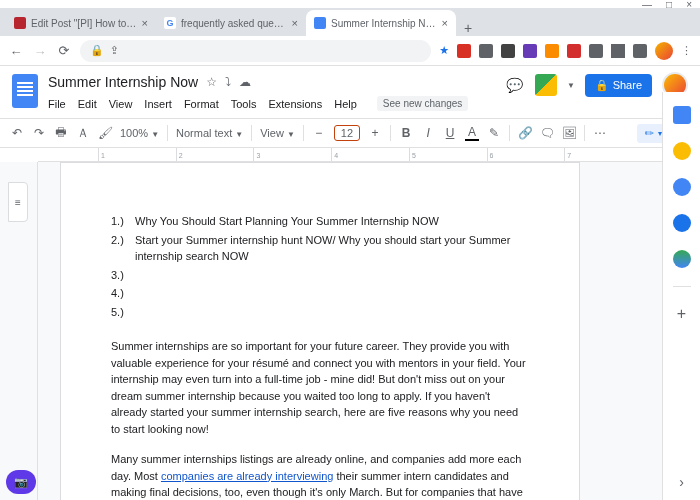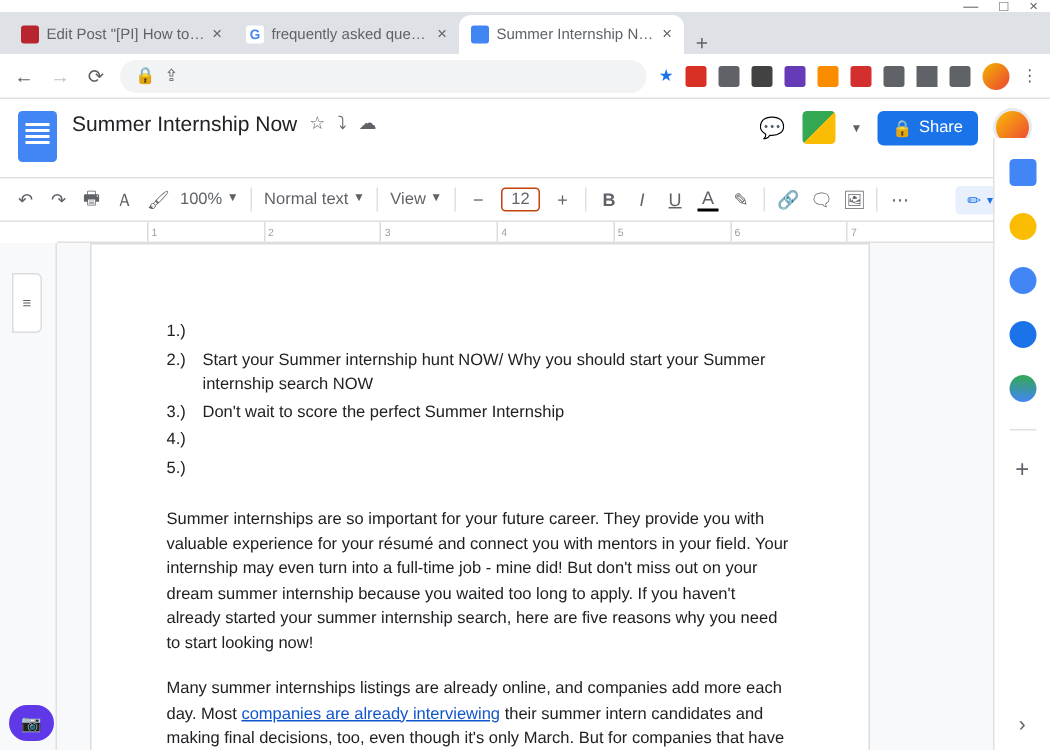--- a/index.html
+++ b/index.html
@@ -30,21 +30,21 @@
 .menus{display:flex;gap:12px;font-size:11px;color:#202124;margin-top:4px;align-items:center}
 .see-changes{color:#5f6368;margin-left:8px;background:#f1f3f4;padding:2px 6px;border-radius:3px;font-size:10px}
 .header-right{display:flex;align-items:center;gap:10px}
 .hdr-ico{width:20px;height:20px;color:#5f6368;font-size:14px;display:flex;align-items:center;justify-content:center}
 .meet-ico{width:22px;height:22px;background:linear-gradient(135deg,#34a853 50%,#fbbc04 50%);border-radius:3px}
 .share-btn{background:#1a73e8;color:#fff;border-radius:4px;padding:5px 10px;font-size:11px;display:flex;align-items:center;gap:4px;font-weight:500}
 .avatar2{width:26px;height:26px;border-radius:50%;background:linear-gradient(135deg,#fbbc04,#ea4335);border:2px solid #e8eaed}
 .toolbar{height:30px;border-top:1px solid #e0e0e0;border-bottom:1px solid #e0e0e0;display:flex;align-items:center;padding:0 10px;gap:8px;font-size:11px;color:#5f6368}
 .tb-ico{font-size:12px;width:14px;text-align:center}
 .tb-sep{width:1px;height:16px;background:#e0e0e0}
-.tb-sel{display:flex;align-items:flex-start;gap:3px}
+.tb-sel{display:flex;align-items:flex-end;gap:3px}
 .tb-dd{font-size:8px}
 .tb-right{margin-left:auto;display:flex;gap:6px;align-items:center}
 .edit-mode{background:#e8f0fe;color:#1a73e8;padding:3px 8px;border-radius:3px;display:flex;align-items:center;gap:4px}
 .ruler{height:14px;background:#fff;border-bottom:1px solid #e0e0e0;position:relative;margin-left:38px;margin-right:38px;font-size:7px;color:#9aa0a6}
 .ruler-marks{position:absolute;left:60px;right:20px;top:0;height:100%;display:flex}
 .ruler-num{flex:1;border-left:1px solid #dadce0;padding-left:2px;padding-top:4px}
 .doc-area{position:absolute;top:162px;left:0;right:38px;bottom:0;background:#f8f9fa;overflow:hidden}
 .left-margin{position:absolute;left:0;top:0;width:38px;height:100%;background:#f8f9fa;border-right:1px solid #e0e0e0}
 .tab-handle{position:absolute;left:8px;top:20px;width:20px;height:40px;background:#fff;border:1px solid #dadce0;border-radius:0 4px 4px 0;display:flex;align-items:center;justify-content:center;color:#5f6368;font-size:10px}
 .page{position:absolute;left:60px;top:0;width:520px;background:#fff;border:1px solid #dadce0;padding:50px 50px 20px 50px;font-size:11px;color:#202124;line-height:1.5}
@@ -111,20 +111,31 @@
 
 <div class="docs-header">
   <div class="docs-logo"></div>
   <div class="title-area">
     <div class="doc-title-row">
       <span class="doc-title">Summer Internship Now</span>
       <span class="title-ico">☆</span>
       <span class="title-ico">⤵</span>
       <span class="title-ico">☁</span>
     </div>
+    <div class="menus">
+      <span>File</span>
+      <span>Edit</span>
+      <span>View</span>
+      <span>Insert</span>
+      <span>Format</span>
+      <span>Tools</span>
+      <span>Extensions</span>
+      <span>Help</span>
+      <span class="see-changes">See new changes</span>
+    </div>
   </div>
   <div class="header-right">
     <div class="hdr-ico">💬</div>
     <div class="meet-ico"></div>
     <span style="font-size:8px;color:#5f6368">▼</span>
     <div class="share-btn">
       <span>🔒</span>
       <span>Share</span>
     </div>
     <div class="avatar2"></div>
@@ -188,28 +199,28 @@
   </div>
 </div>
 
 <div class="doc-area">
   <div class="left-margin">
     <div class="tab-handle">≡</div>
   </div>
   <div class="page">
     <div class="list-item">
         <span class="list-num">1.)</span>
+        <span>Why You Should Start Planning Your Summer Internship NOW</span>
       </div>
     <div class="list-item">
         <span class="list-num">2.)</span>
         <span>Start your Summer internship hunt NOW/ Why you should start your Summer internship search NOW</span>
       </div>
     <div class="list-item">
         <span class="list-num">3.)</span>
-        <span>Don't wait to score the perfect Summer Internship</span>
       </div>
     <div class="list-item">
         <span class="list-num">4.)</span>
       </div>
     <div class="list-item">
         <span class="list-num">5.)</span>
       </div>
     <div class="para">Summer internships are so important for your future career. They provide you with valuable experience for your résumé and connect you with mentors in your field. Your internship may even turn into a full-time job - mine did! But don't miss out on your dream summer internship because you waited too long to apply. If you haven't already started your summer internship search, here are five reasons why you need to start looking now!</div>
     <div>
       <span>Many summer internships listings are already online, and companies add more each day. Most </span><span class="link-text">companies are already interviewing</span><span> their summer intern candidates and making final decisions, too, even though it's only March. But for companies that have just begun reviewing applications,</span>

